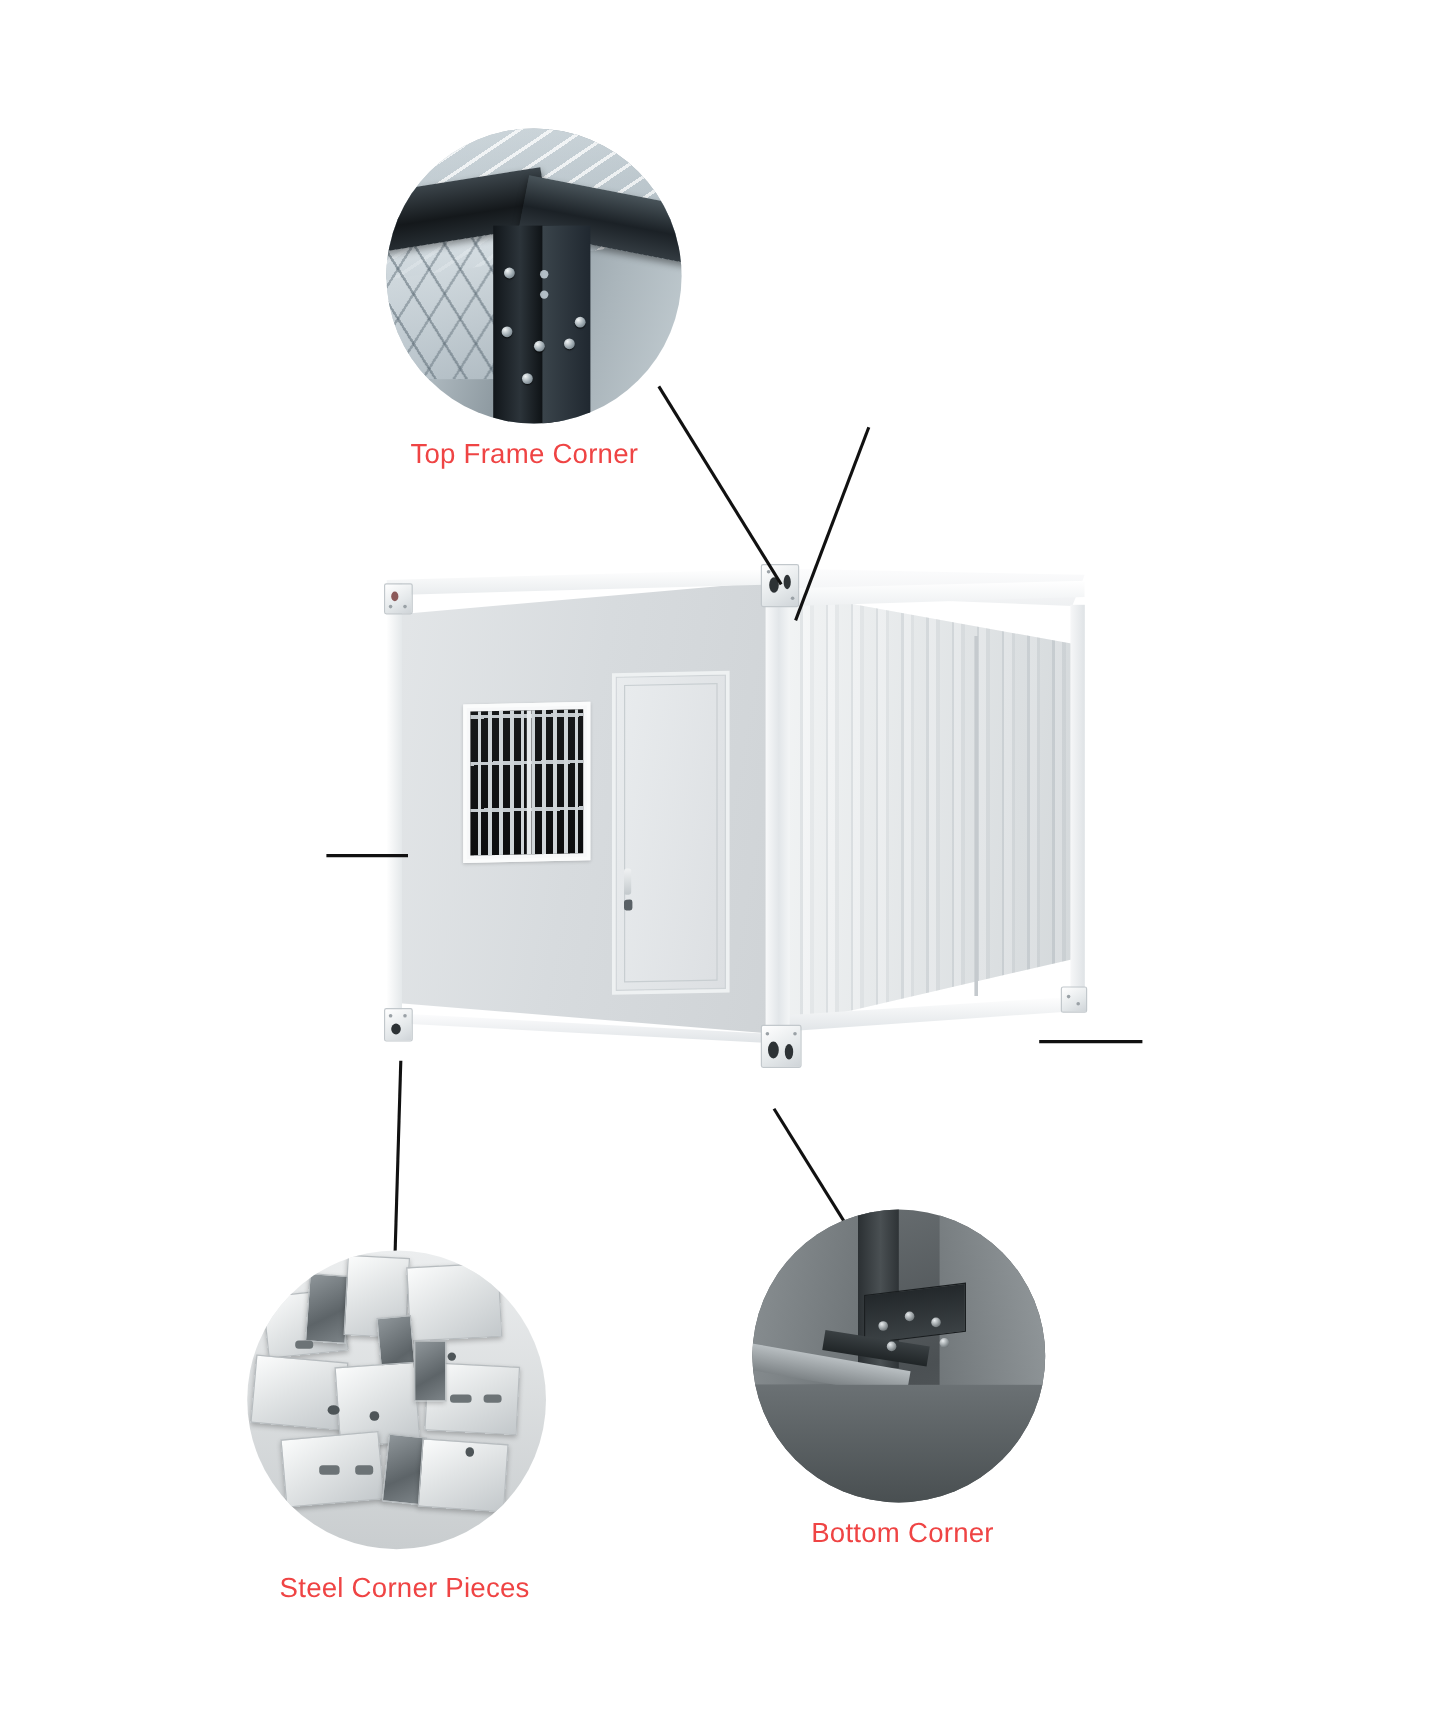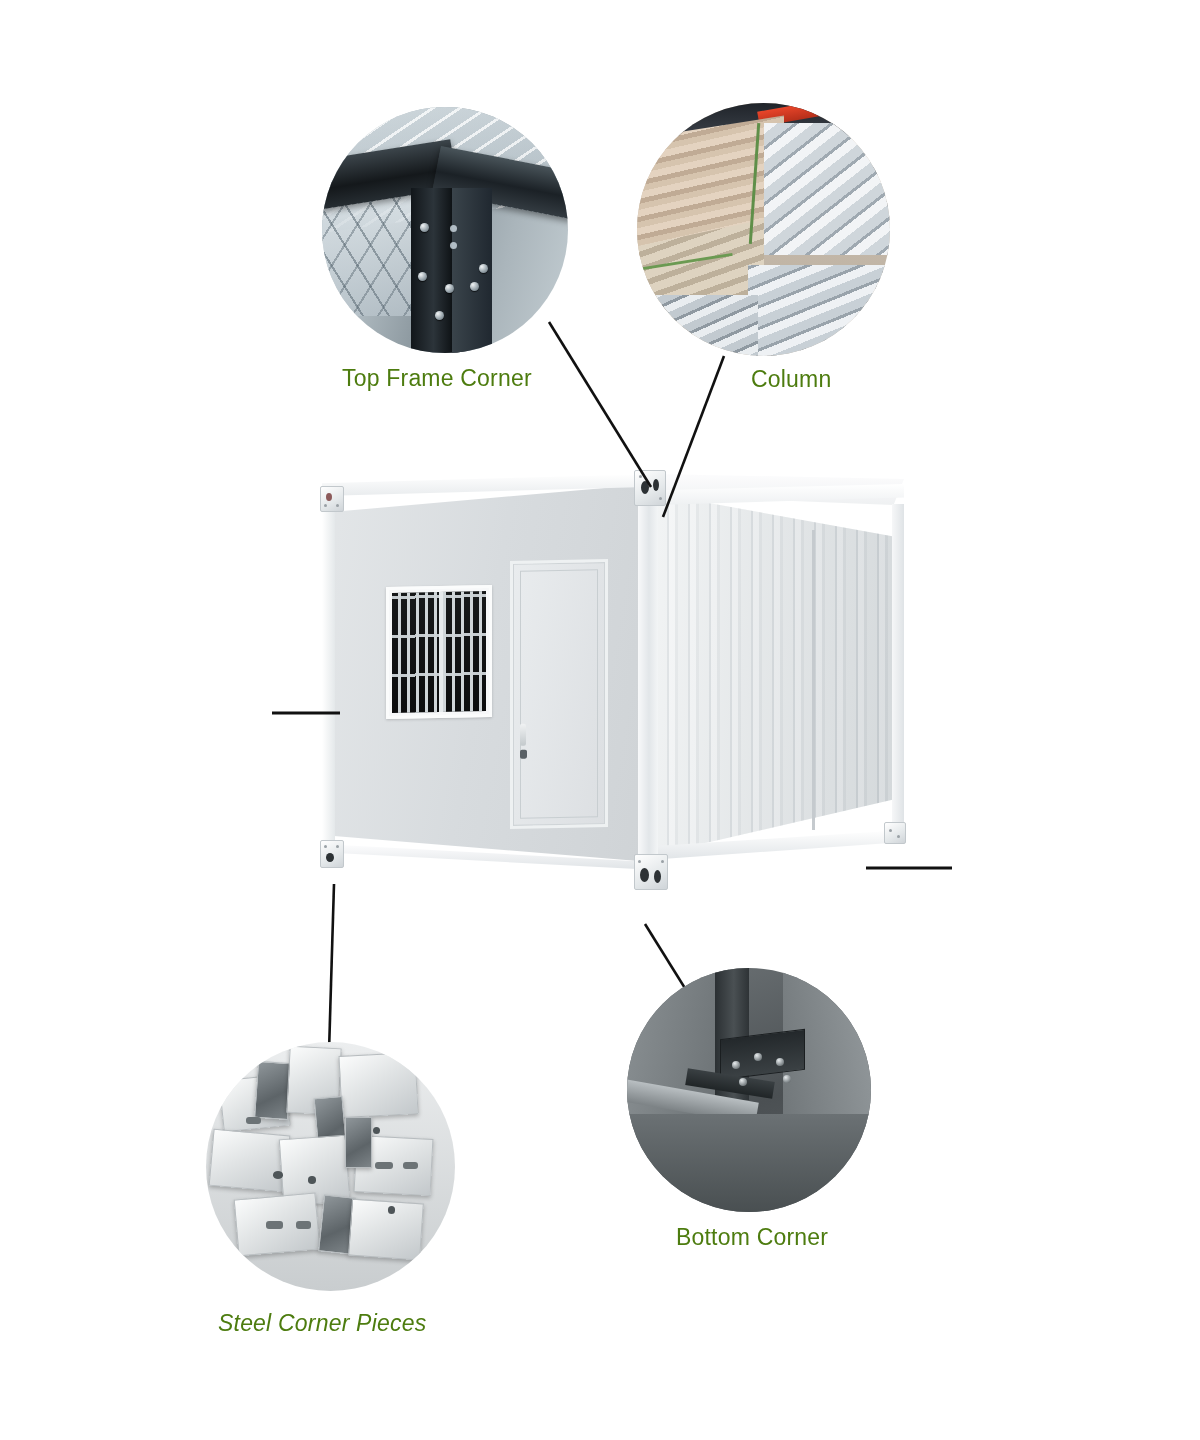--- a/index.html
+++ b/index.html
@@ -42,21 +42,21 @@
   }
   .photo-inner {
     position: absolute;
     left: 0; top: 0;
     width: 100%;
     height: 100%;
   }
   .callout-label {
     position: absolute;
     font-size: 23px;
-    color: #4d7c0f;
+    color: #ef4444;
     white-space: nowrap;
     letter-spacing: 0.2px;
     font-family: "Liberation Sans", sans-serif;
   }
 
   
   .art-topcorner {
     background:
       linear-gradient(105deg, #c9d2d6 0%, #b3bec4 26%, #8f9ba2 48%, #aab5bb 72%, #c4ced3 100%);
   }
@@ -541,36 +541,20 @@
         <div class="bolt" style="left:60%; top:71%;"></div>
         <div class="bolt" style="left:46%; top:83%;"></div>
         <div class="bolt" style="left:64%; top:64%;"></div>
         <div class="ghost" style="left:52%; top:55%;"></div>
         <div class="ghost" style="left:52%; top:48%;"></div>
       </div>
     </div>
     <div class="callout-label" style="left:20px; top:258px;">Top Frame Corner</div>
   </div>
 
-  <div class="callout" style="left:637px; top:103px; width:260px; height:305px;">
-    <div class="photo-circle art-column" style="left:0; top:0; width:253px; height:253px;">
-      <div class="photo-inner">
-        <div class="topdark"></div>
-        <div class="redstrap"></div>
-        <div class="panelstack"></div>
-        <div class="panelstack2"></div>
-        <div class="greenband"></div>
-        <div class="greenband2"></div>
-        <div class="angles-a"></div>
-        <div class="angles-b"></div>
-        <div class="angles-c"></div>
-      </div>
-    </div>
-    <div class="callout-label" style="left:114px; top:263px;">Column</div>
-  </div>
 
 
 
   <div class="callout" style="left:206px; top:1042px; width:260px; height:310px;">
     <div class="photo-circle art-pieces" style="left:0; top:0; width:249px; height:249px;">
       <div class="photo-inner">
         <div class="blk" style="left:6%;  top:14%; width:26%; height:20%; transform:rotate(-6deg);"></div>
         <div class="blk dark" style="left:20%; top:8%;  width:13%; height:22%; transform:rotate(4deg);"></div>
         <div class="blk" style="left:33%; top:2%;  width:20%; height:26%; transform:rotate(3deg);"></div>
         <div class="blk" style="left:54%; top:5%;  width:30%; height:24%; transform:rotate(-3deg);"></div>
@@ -586,24 +570,24 @@
         <div class="slot" style="left:68%; top:48%; width:7%; height:3%;"></div>
         <div class="slot" style="left:79%; top:48%; width:6%; height:3%;"></div>
         <div class="slot" style="left:24%; top:72%; width:7%; height:3%;"></div>
         <div class="slot" style="left:36%; top:72%; width:6%; height:3%;"></div>
         <div class="hole" style="left:41%; top:54%; width:3%; height:3%;"></div>
         <div class="hole" style="left:67%; top:34%; width:3%; height:3%;"></div>
         <div class="hole" style="left:73%; top:66%; width:3%; height:3%;"></div>
         <div class="hole" style="left:27%; top:52%; width:4%; height:3%;"></div>
       </div>
     </div>
-    <div class="callout-label" style="left:12px; top:268px;font-style:italic;">Steel Corner Pieces</div>
+    <div class="callout-label" style="left:27px; top:268px;">Steel Corner Pieces</div>
   </div>
 
-  <div class="callout" style="left:627px; top:968px; width:250px; height:300px;">
+  <div class="callout" style="left:627px; top:1008px; width:250px; height:300px;">
     <div class="photo-circle art-botcorner" style="left:0; top:0; width:244px; height:244px;">
       <div class="photo-inner">
         <div class="wall-l"></div>
         <div class="wall-r"></div>
         <div class="post"></div>
         <div class="plate"></div>
         <div class="rail"></div>
         <div class="sill"></div>
         <div class="floorp"></div>
         <div class="bolt2" style="left:43%; top:38%;"></div>

